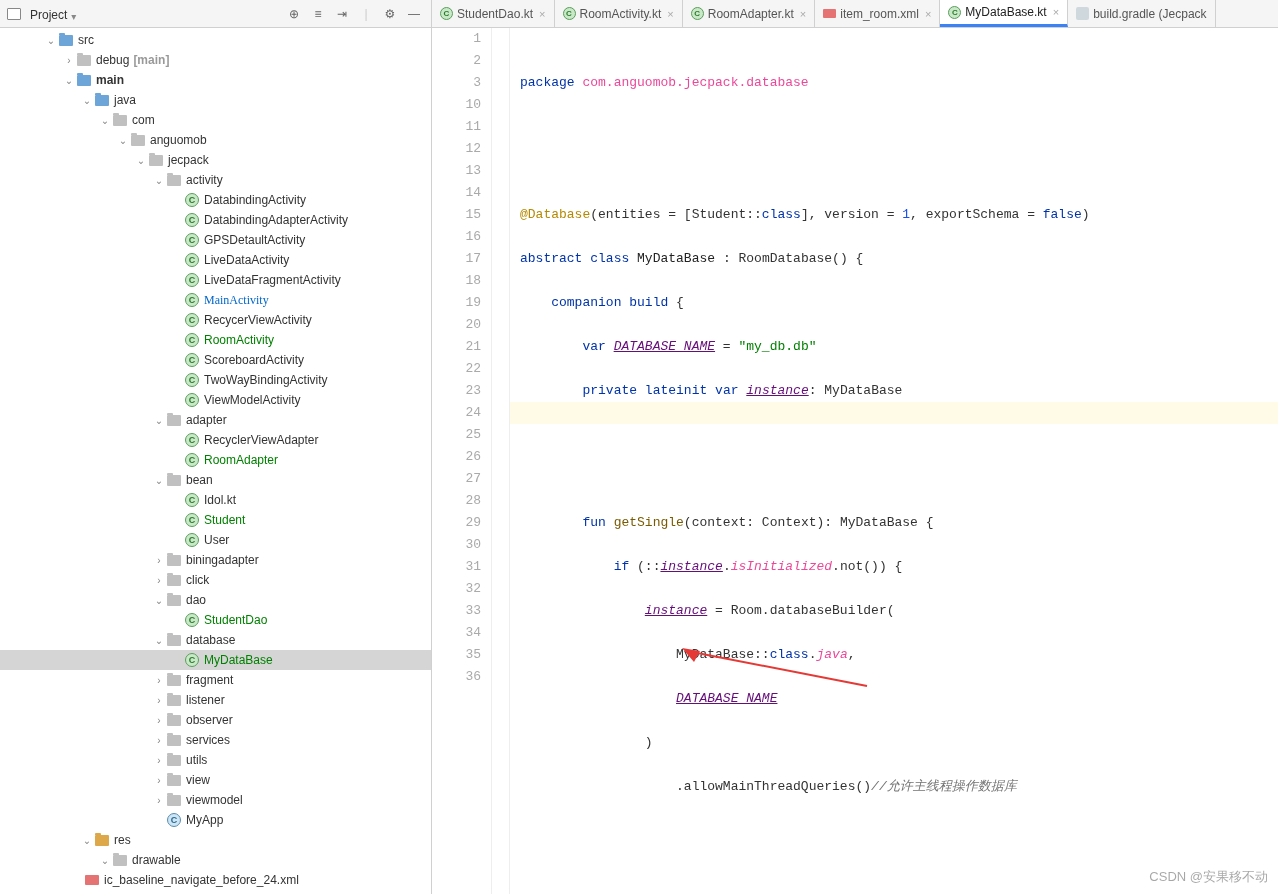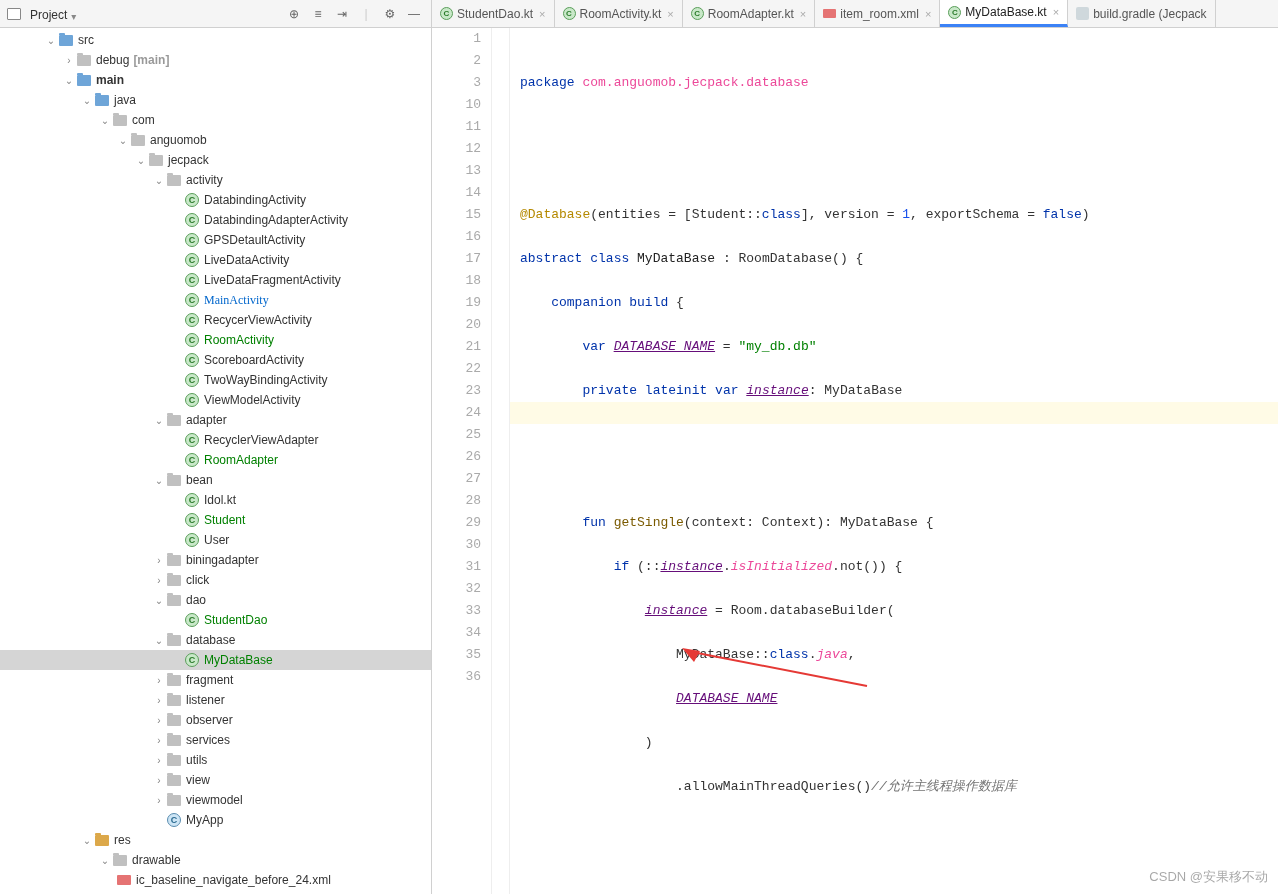--- a/index.html
+++ b/index.html
@@ -373,21 +373,21 @@
           </span>
           <span class="lbl">res</span>
         </div>
       <div class="tree-row" style="padding-left:98px">
           <span class="tw">⌄</span>
           <span class="ic">
             <span class="i-folder i-folder-gray"></span>
           </span>
           <span class="lbl">drawable</span>
         </div>
-      <div class="tree-row" style="padding-left:116px">
+      <div class="tree-row" style="padding-left:84px">
           <span class="ic">
             <span class="i-xml"></span>
           </span>
           <span class="lbl">ic_baseline_navigate_before_24.xml</span>
         </div>
     </div>
   </div>
 
   <div class="editor">
     <div class="tabs" id="tabs">

